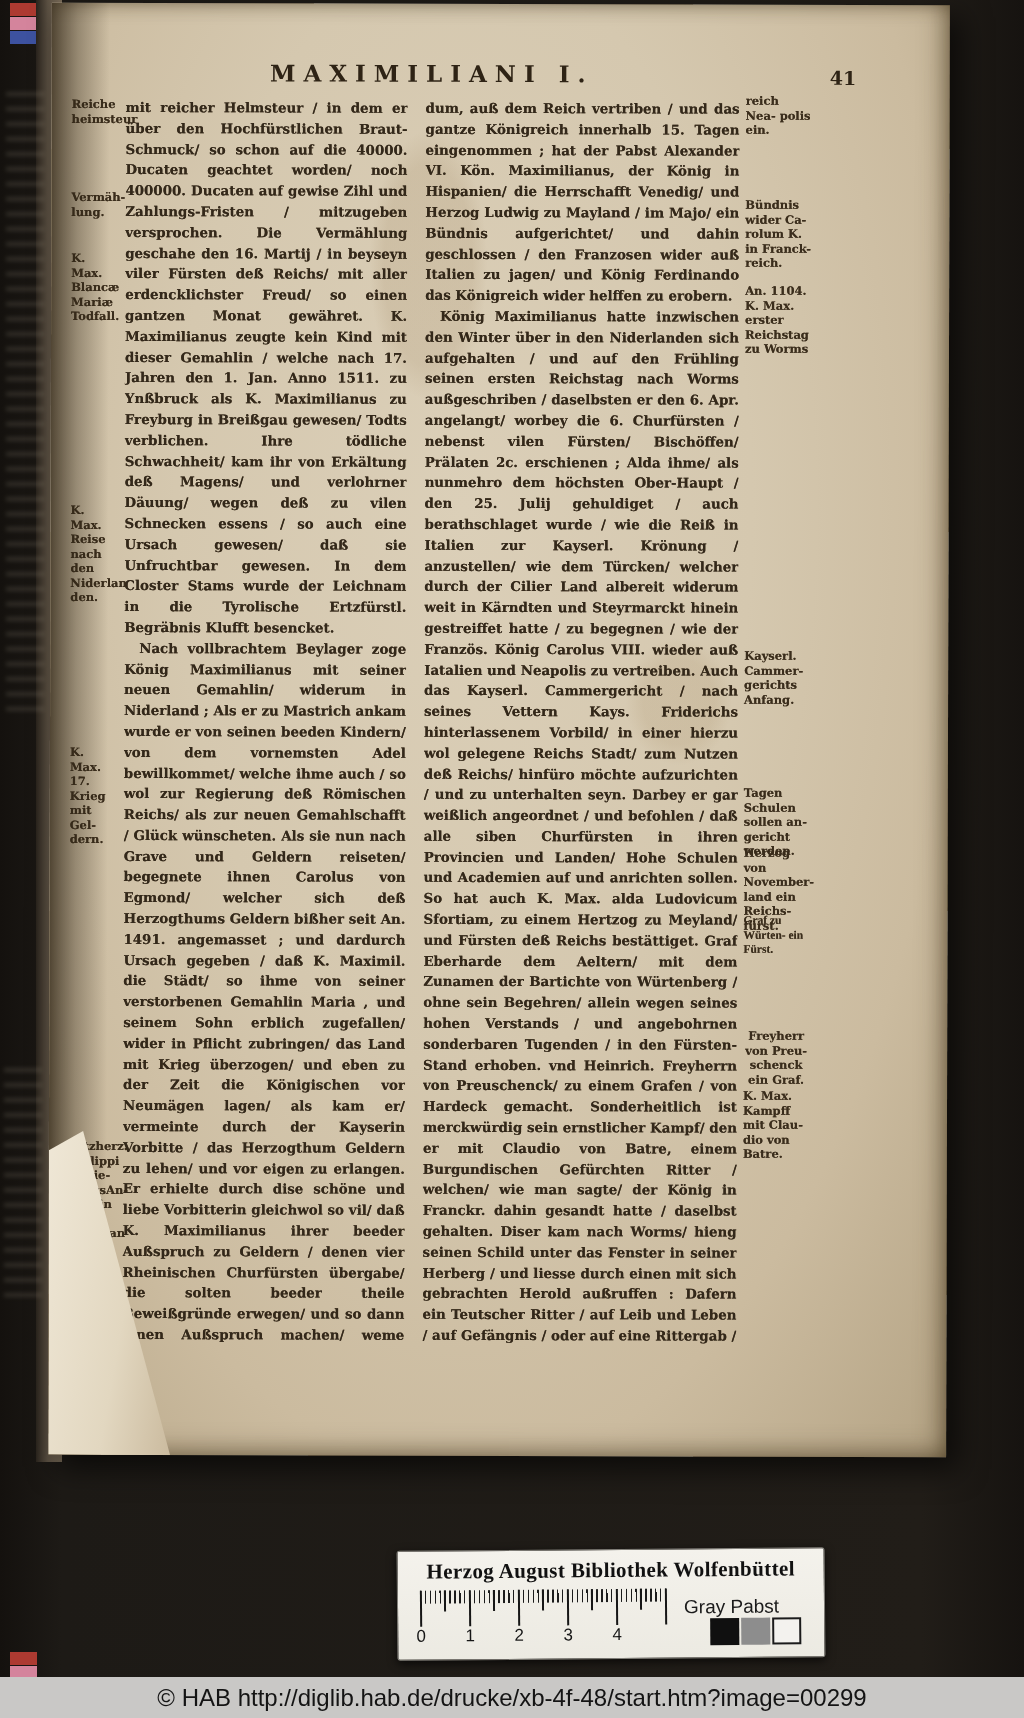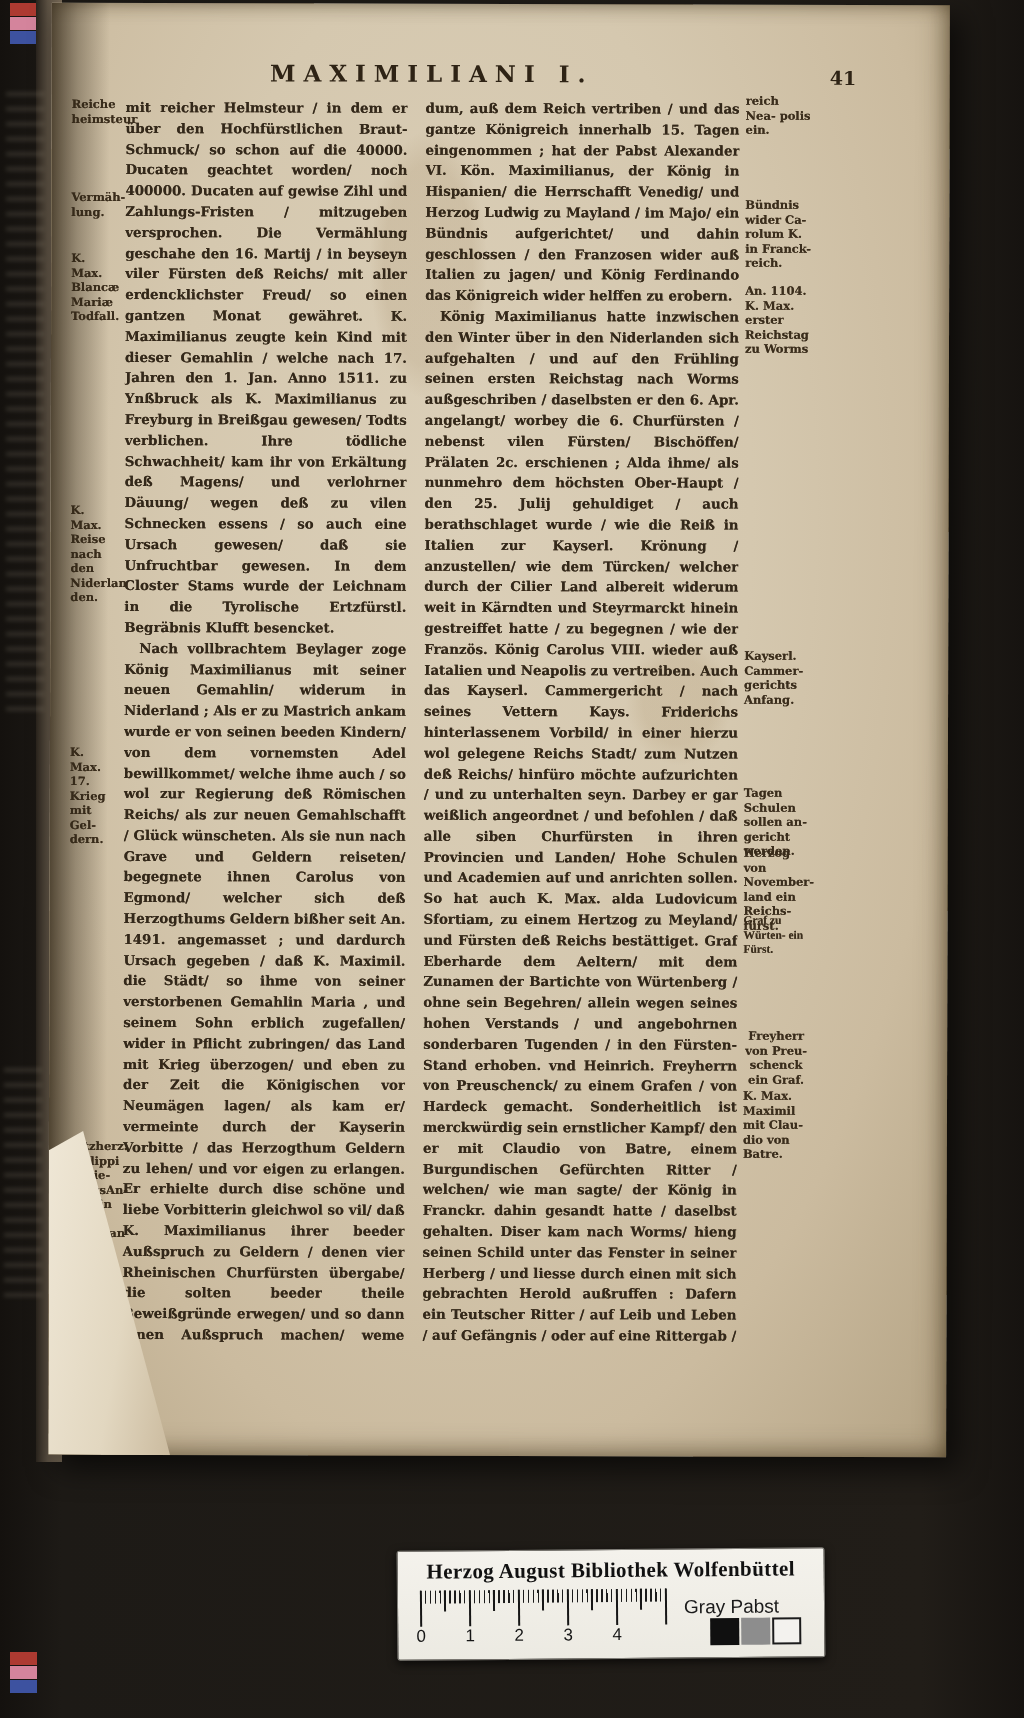--- a/index.html
+++ b/index.html
@@ -117,21 +117,21 @@
     <div class="mnote l" style="top:1278px;">K. Carl. i. Franck- reich nimt das König</div>
 
     <div class="mnote r" style="top:89px;">reich Nea- polis ein.</div>
     <div class="mnote r" style="top:193px;">Bündnis wider Ca- rolum K. in Franck- reich.</div>
     <div class="mnote r" style="top:279px;">An. 1104. K. Max. erster Reichstag zu Worms</div>
     <div class="mnote r" style="top:644px;">Kayserl. Cammer- gerichts Anfang.</div>
     <div class="mnote r" style="top:781px;">Tagen Schulen sollen an- gericht werden.</div>
     <div class="mnote r" style="top:841px;">Herzog von November- land ein Reichs- fürst.</div>
     <div class="mnote r" style="top:908px;font-family:Liberation Serif, serif;">Graf zu Würten- ein Fürst.</div>
     <div class="mnote r" style="top:1024px;text-align:center;">Freyherr von Preu- schenck ein Graf.</div>
-    <div class="mnote r" style="top:1084px;">K. Max. Maximil mit Clau- dio von Batre.</div>
+    <div class="mnote r" style="top:1084px;">K. Max. Kampff mit Clau- dio von Batre.</div>
 
     <div class="gutter-overlay"></div>
   </div>
 
   <div class="card">
     <div class="card-title">Herzog August Bibliothek Wolfenbüttel</div>
     <div class="card-row">
       <div class="ruler">
         <div class="mm-ticks"></div>
         <span class="tick cm" style="left:8px;"></span>
@@ -153,14 +153,17 @@
       </div>
       <span class="gs-label">Gray Pabst</span>
       <div class="patches">
         <span class="patch k"></span>
         <span class="patch g"></span>
         <span class="patch w"></span>
       </div>
     </div>
   </div>
 
+  <div class="footer">
+    <span>© HAB http://diglib.hab.de/drucke/xb-4f-48/start.htm?image=00299</span>
+  </div>
 
 </div>
 
 </body></html>

